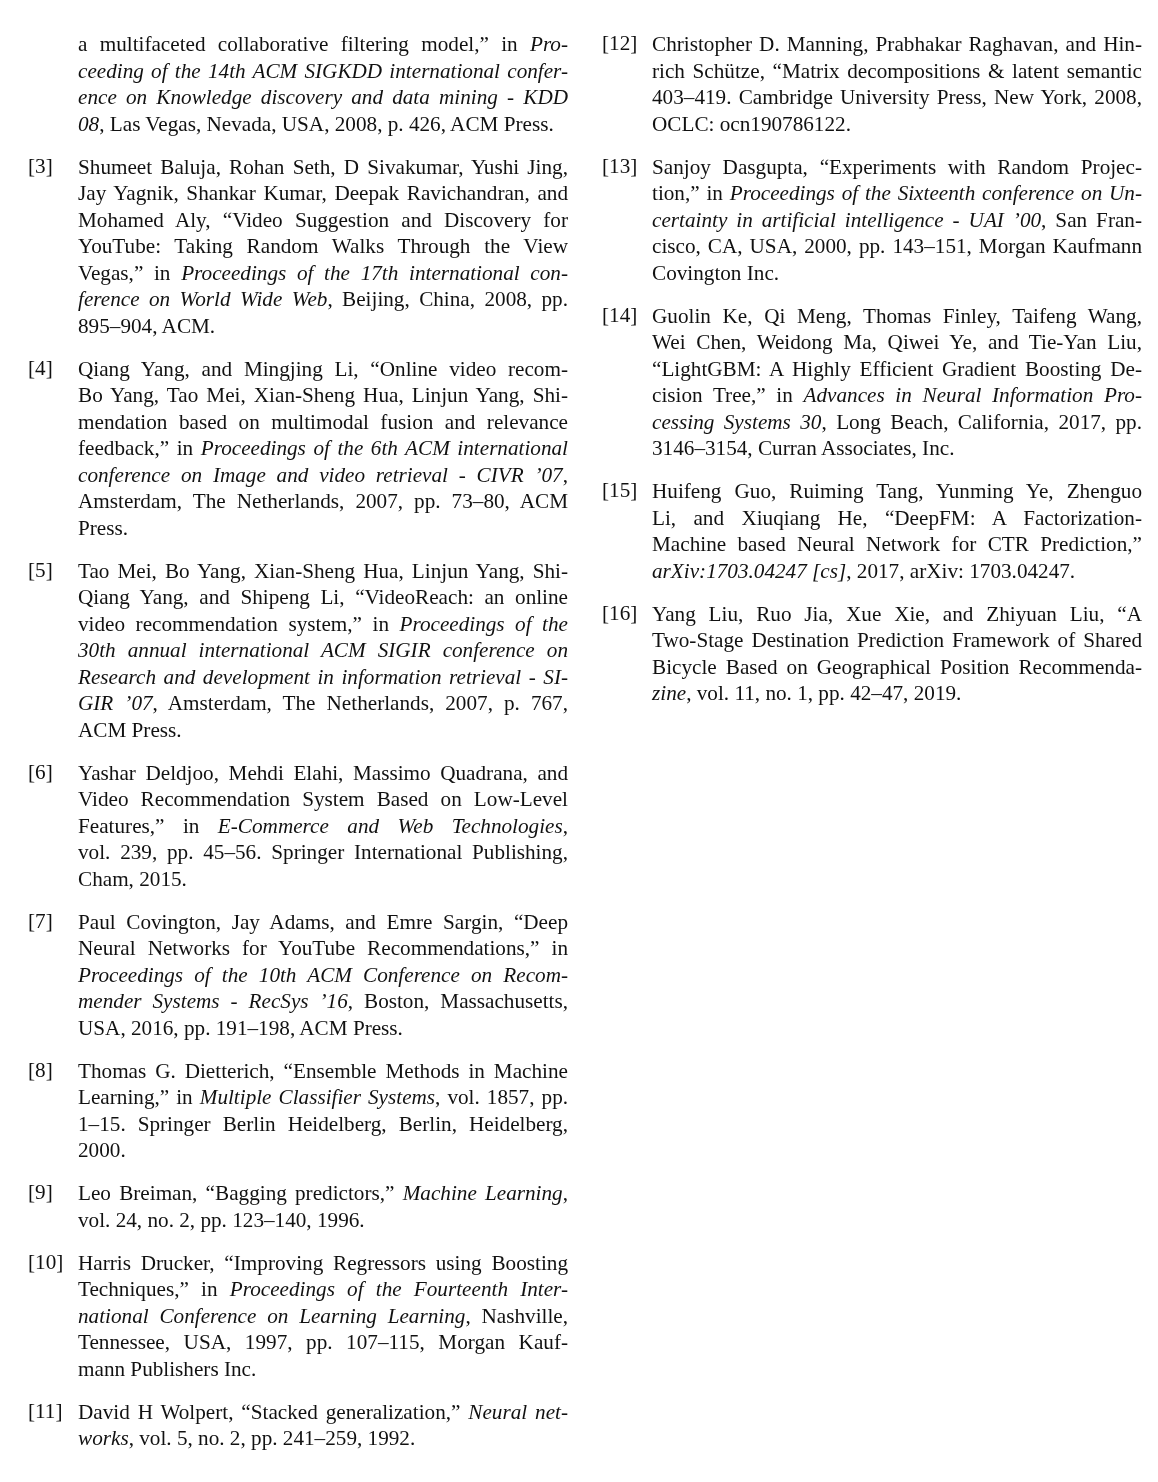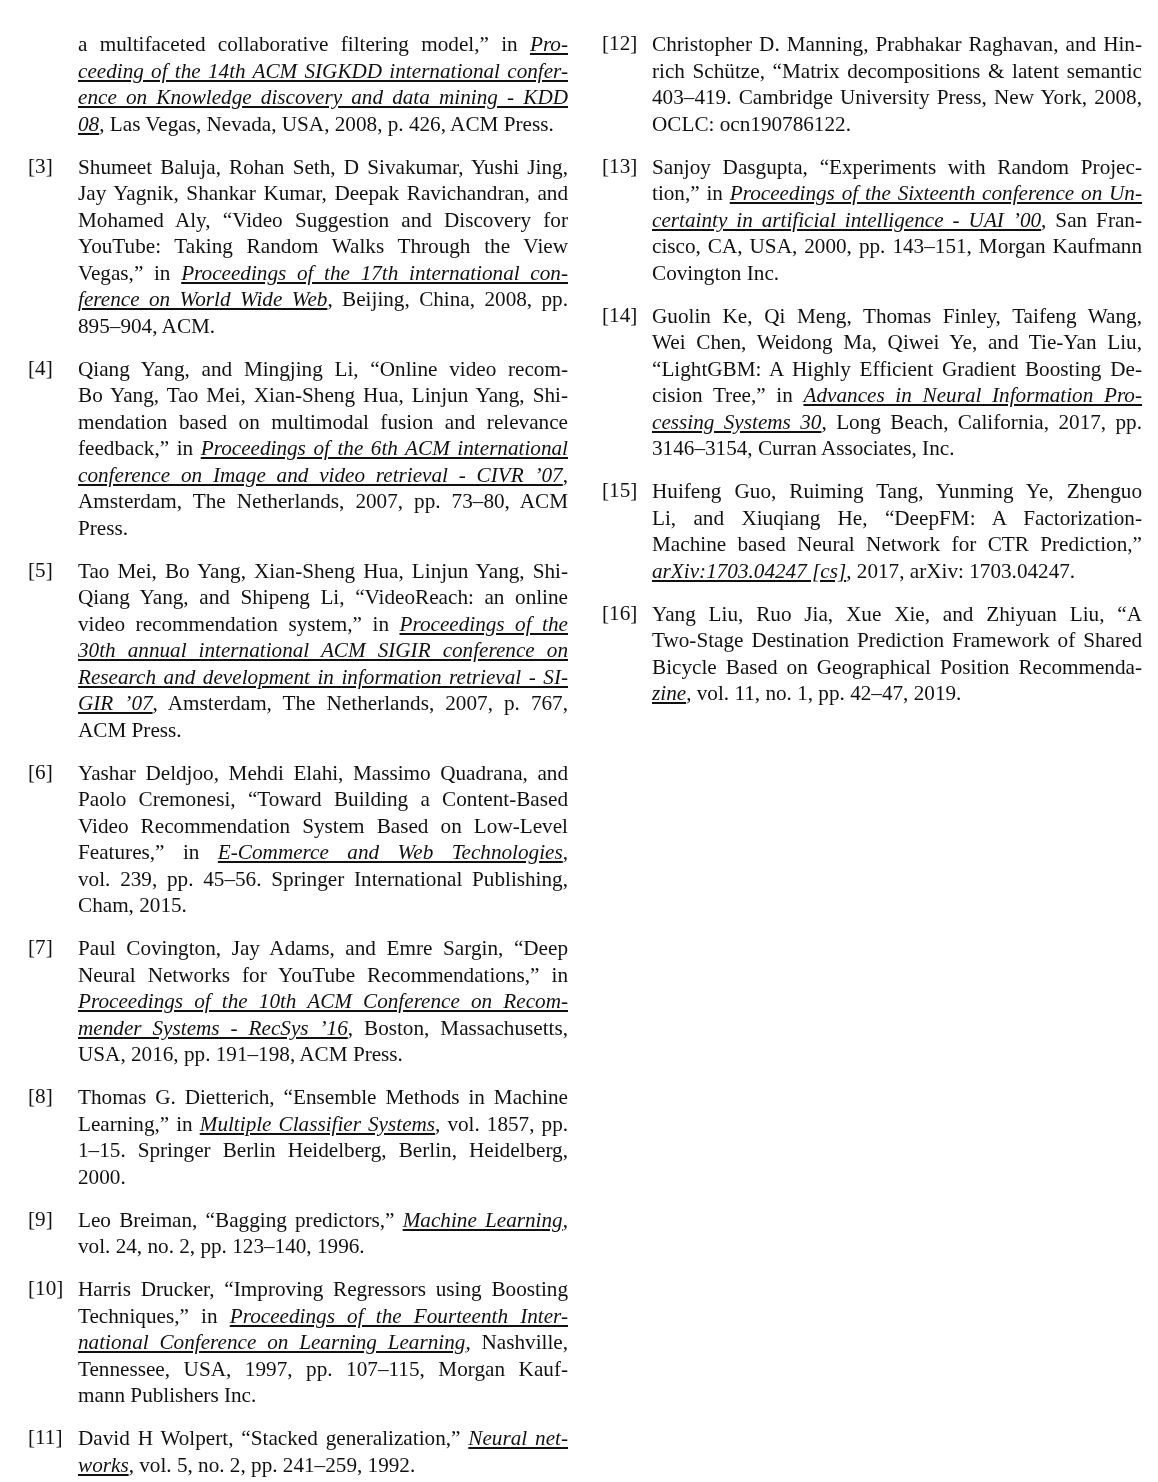--- a/index.html
+++ b/index.html
@@ -12,21 +12,21 @@
   .column { position: absolute; top: 31px; }
   .col-left { left: 28px; width: 540px; }
   .col-right { left: 602px; width: 540px; }
   .ref { position: relative; padding-left: 50px; margin-bottom: 16.5px; }
   .ref .num { position: absolute; left: 0; width: 42px; text-align: left; top: 0; }
   .line {
     display: block; height: 26.5px; line-height: 26.5px; white-space: nowrap;
     text-align: justify; text-align-last: justify;
   }
   .line.last { text-align-last: left; }
-  i { font-style: italic; text-decoration: underline; }
+  i { font-style: italic; }
 </style>
 </head>
 <body>
 
 <div class="column col-left" id="col0">
     <div class="ref">
       <span class="num"></span>
       <span class="line"><span>a multifaceted collaborative filtering model,”  in </span><i>Pro-</i></span>
       <span class="line"><i>ceeding of the 14th ACM SIGKDD international confer-</i></span>
       <span class="line"><i>ence on Knowledge discovery and data mining - KDD</i></span>
@@ -58,21 +58,20 @@
       <span class="line"><span>Qiang Yang, and Shipeng Li, “VideoReach: an online</span></span>
       <span class="line"><span>video recommendation system,”  in </span><i>Proceedings of the</i></span>
       <span class="line"><i>30th annual international ACM SIGIR conference on</i></span>
       <span class="line"><i>Research and development in information retrieval - SI-</i></span>
       <span class="line"><i>GIR ’07</i><span>, Amsterdam, The Netherlands, 2007, p. 767,</span></span>
       <span class="line last"><span>ACM Press.</span></span>
     </div>
     <div class="ref">
       <span class="num">[6]</span>
       <span class="line"><span>Yashar Deldjoo, Mehdi Elahi, Massimo Quadrana, and</span></span>
-      <span class="line"><span>Paolo Cremonesi,  “Toward Building a Content-Based</span></span>
       <span class="line"><span>Video Recommendation System Based on Low-Level</span></span>
       <span class="line"><span>Features,”   in </span><i>E-Commerce and Web Technologies</i><span>,</span></span>
       <span class="line"><span>vol. 239, pp. 45–56. Springer International Publishing,</span></span>
       <span class="line last"><span>Cham, 2015.</span></span>
     </div>
     <div class="ref">
       <span class="num">[7]</span>
       <span class="line"><span>Paul Covington, Jay Adams, and Emre Sargin,  “Deep</span></span>
       <span class="line"><span>Neural Networks for YouTube Recommendations,”  in</span></span>
       <span class="line"><i>Proceedings of the 10th ACM Conference on Recom-</i></span>

